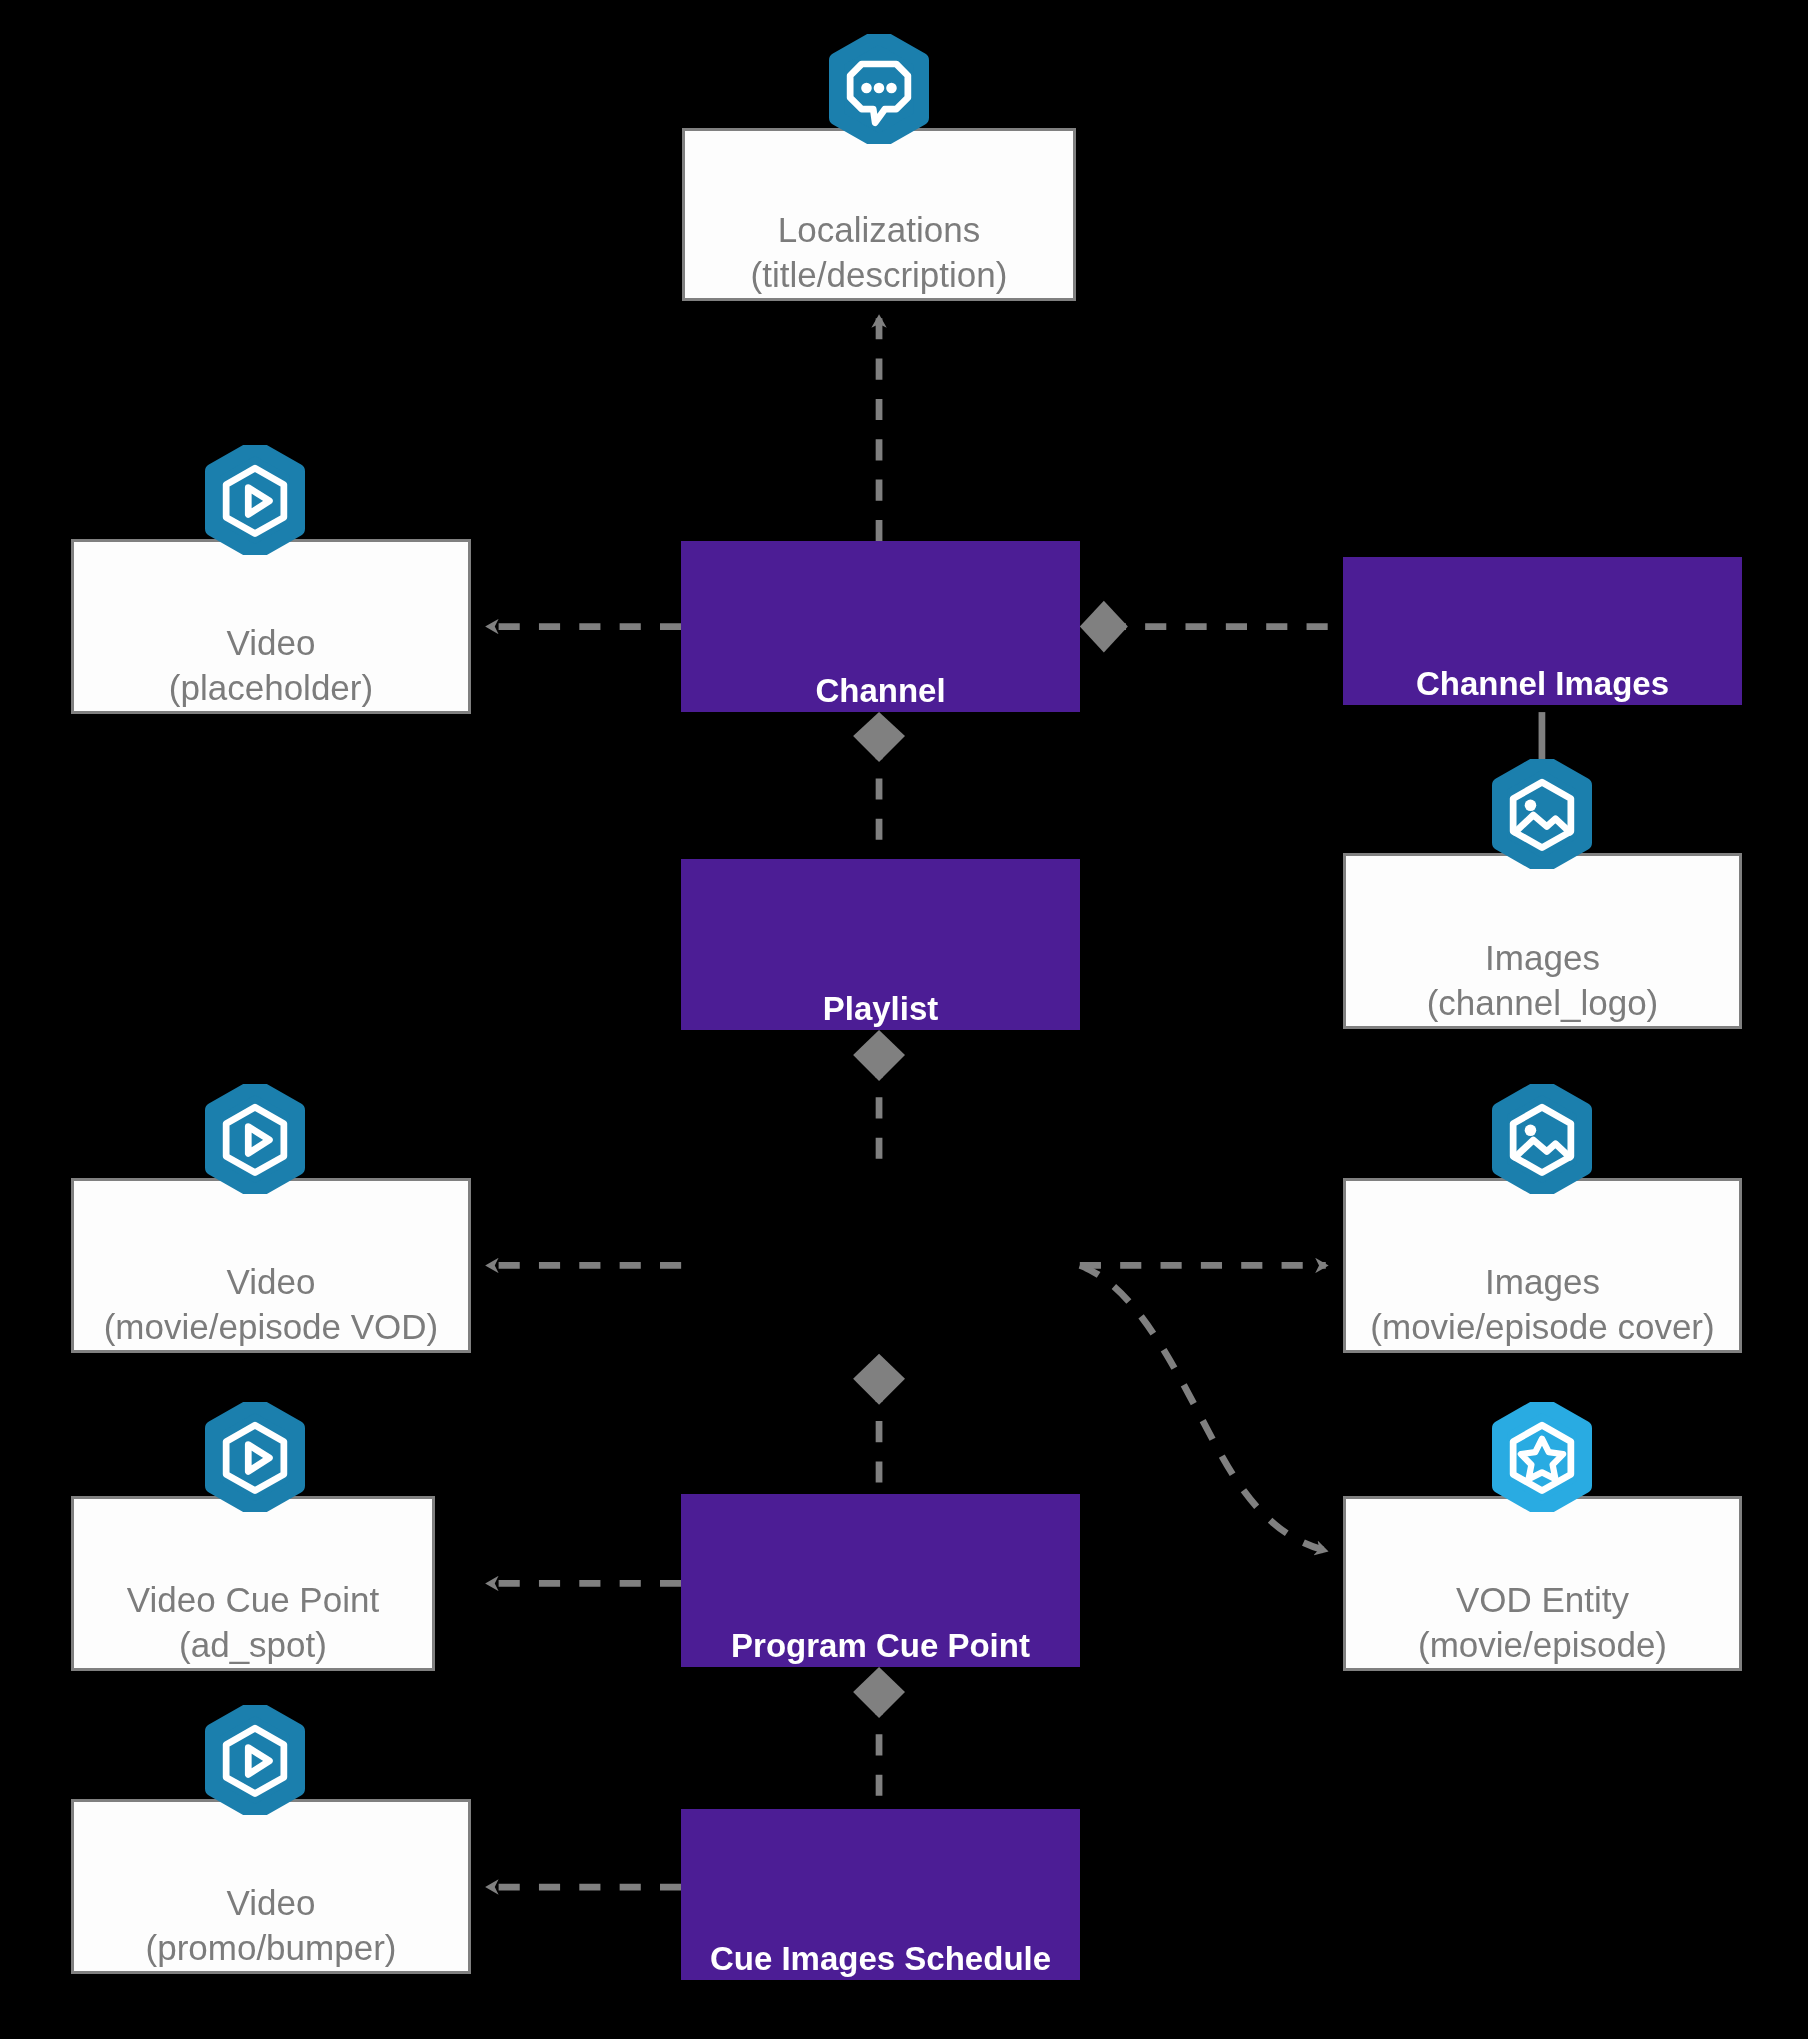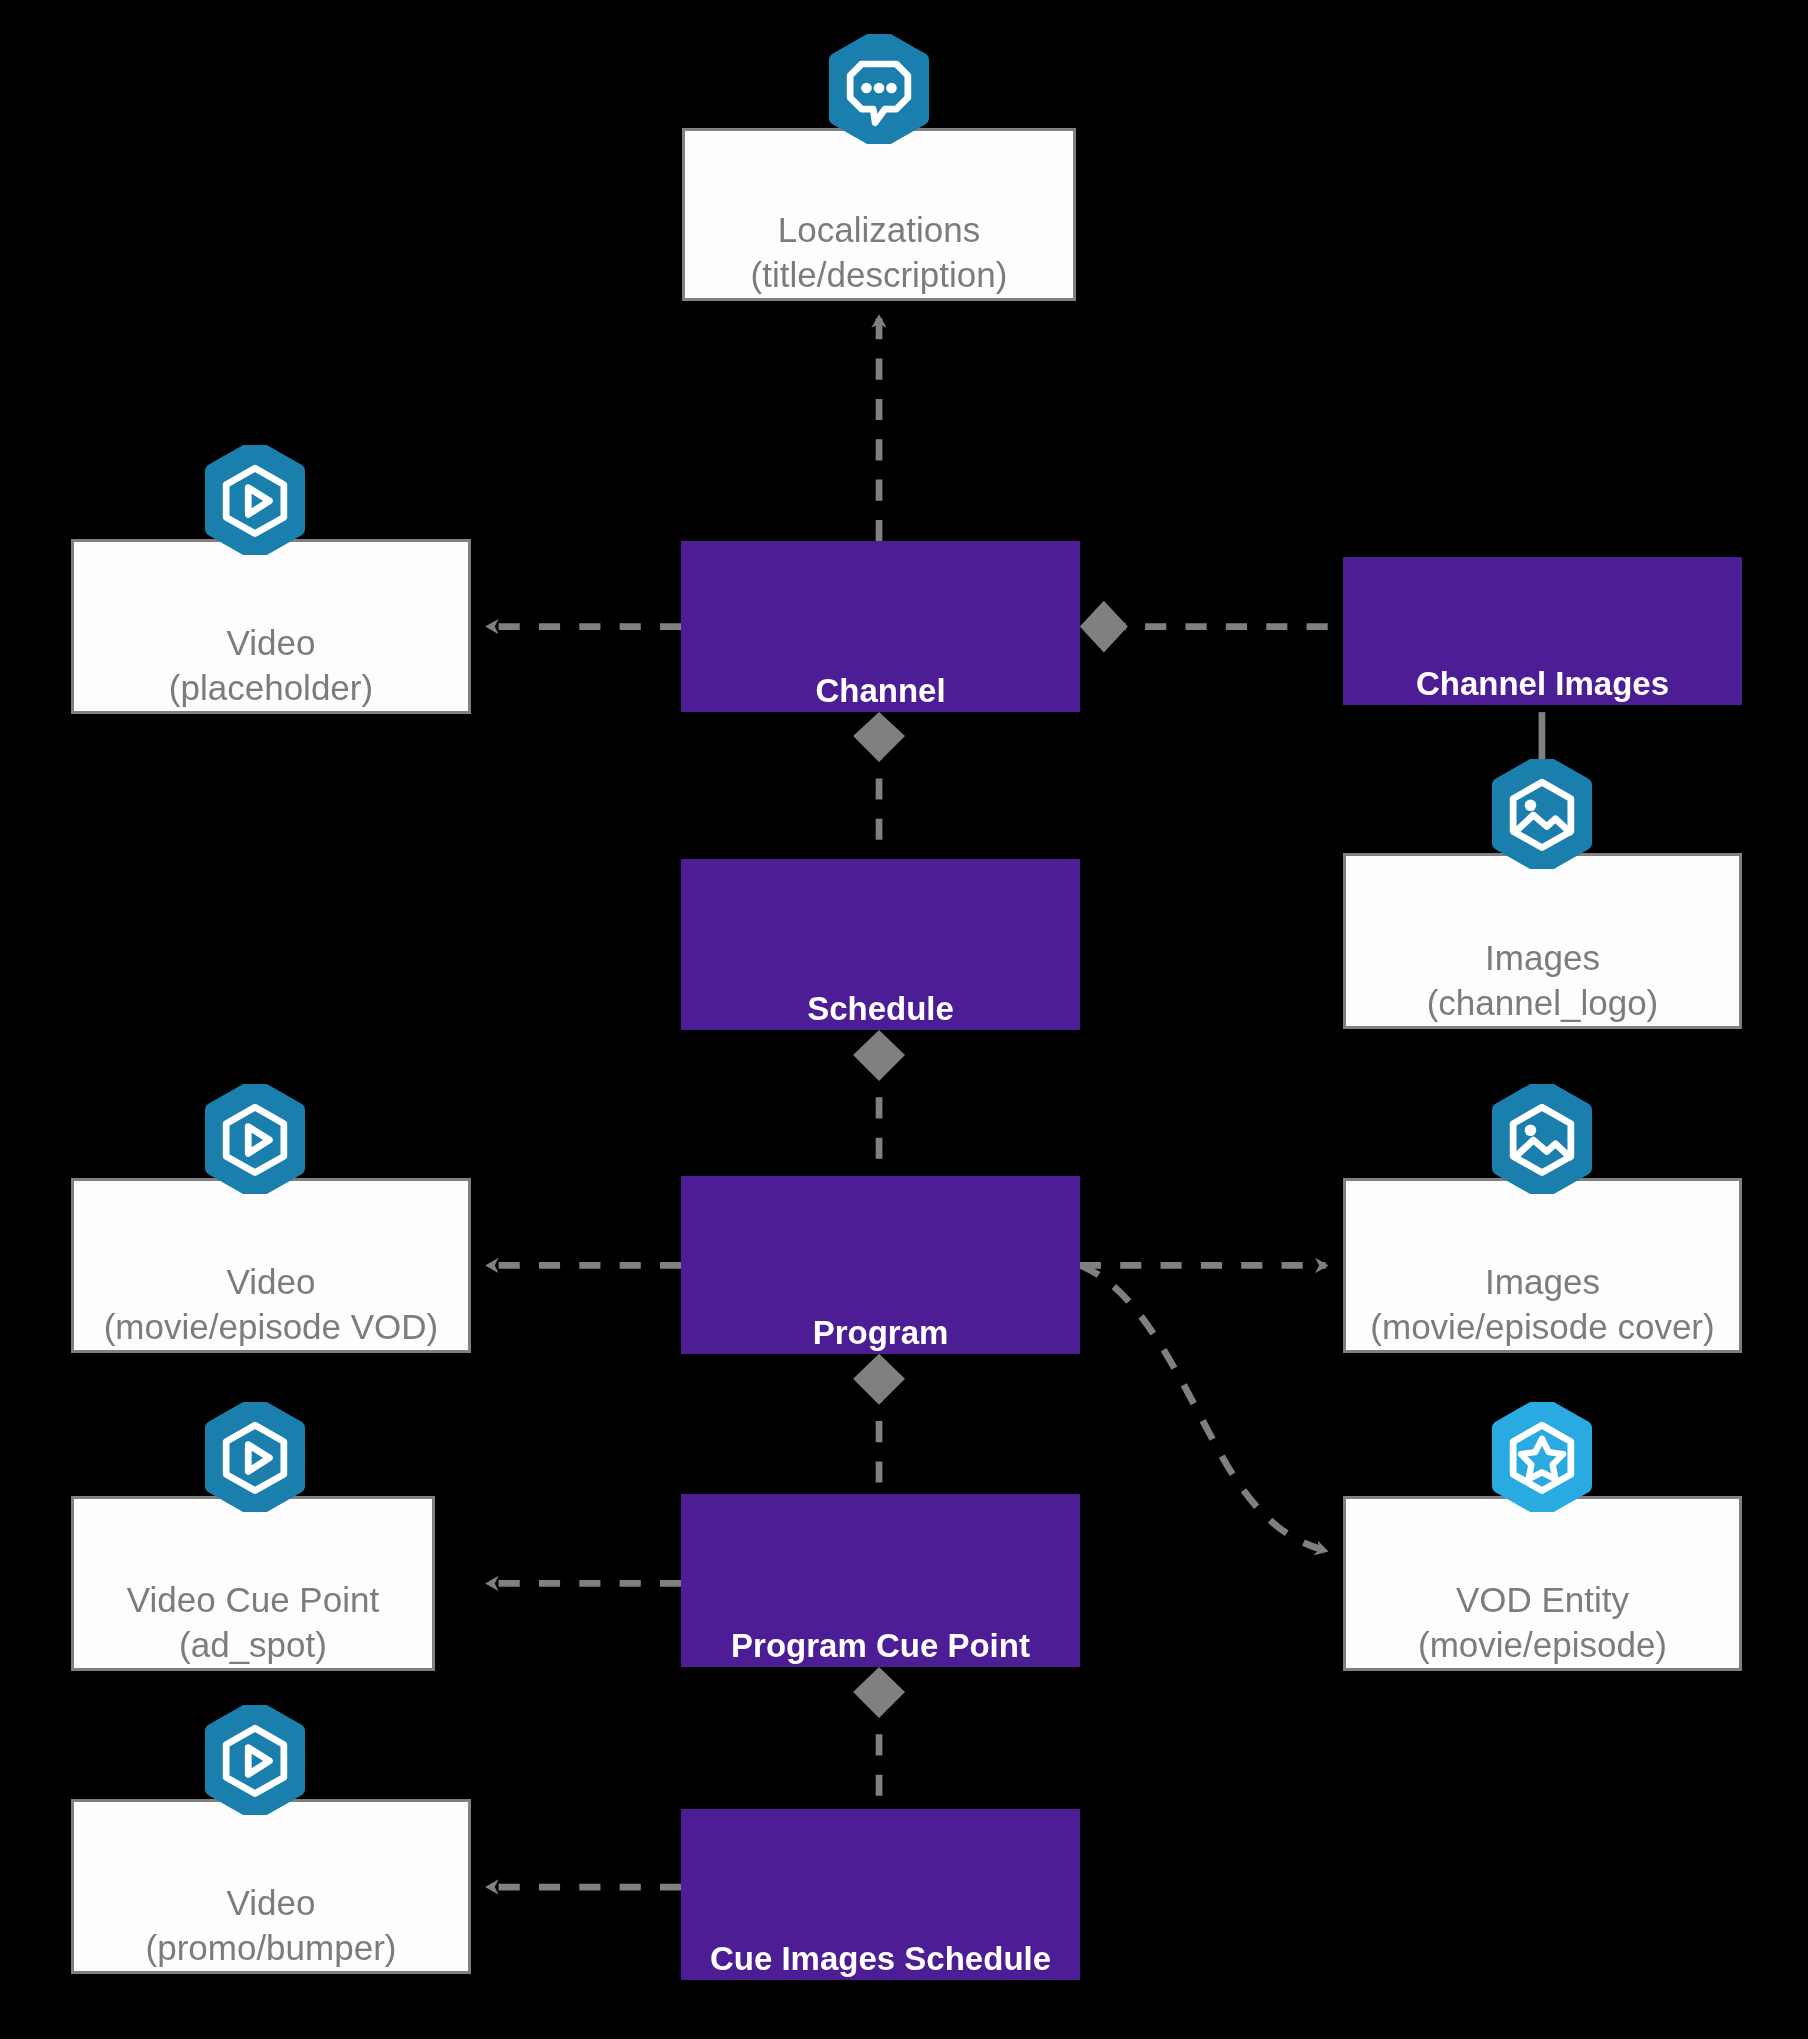--- a/index.html
+++ b/index.html
@@ -103,31 +103,28 @@
   <div class="node blue" style="left:1343px;top:557px;width:399px;height:148px;">
     <div class="lbl">Channel Images</div>
   </div>
 
   <div class="node white" style="left:1343px;top:853px;width:399px;height:176px;">
     <div class="lbl">Images
 (channel_logo)</div>
   </div>
 
   <div class="node blue" style="left:681px;top:859px;width:399px;height:171px;">
-    <div class="lbl">Schedule</div>
+    <div class="lbl">Playlist</div>
   </div>
 
   <div class="node white" style="left:71px;top:1178px;width:400px;height:175px;">
     <div class="lbl">Video
 (movie/episode VOD)</div>
   </div>
 
-  <div class="node blue" style="left:681px;top:1176px;width:399px;height:178px;">
-    <div class="lbl">Program</div>
-  </div>
 
   <div class="node white" style="left:1343px;top:1178px;width:399px;height:175px;">
     <div class="lbl">Images
 (movie/episode cover)</div>
   </div>
 
   <div class="node white" style="left:71px;top:1496px;width:364px;height:175px;">
     <div class="lbl">Video Cue Point
 (ad_spot)</div>
   </div>

